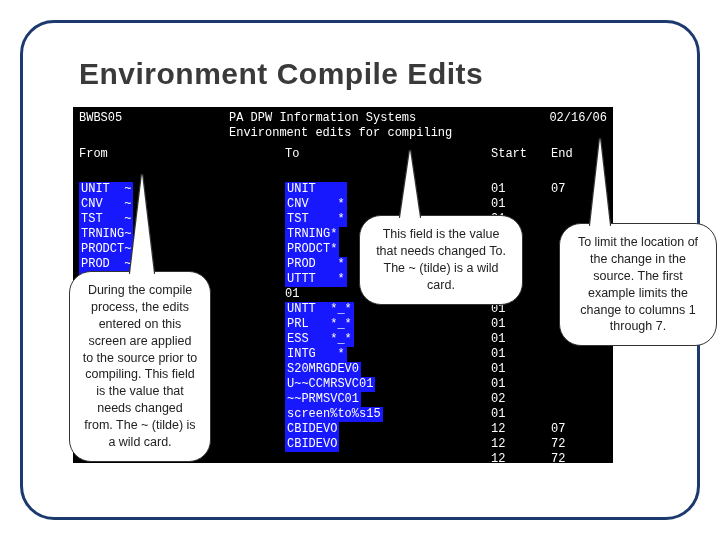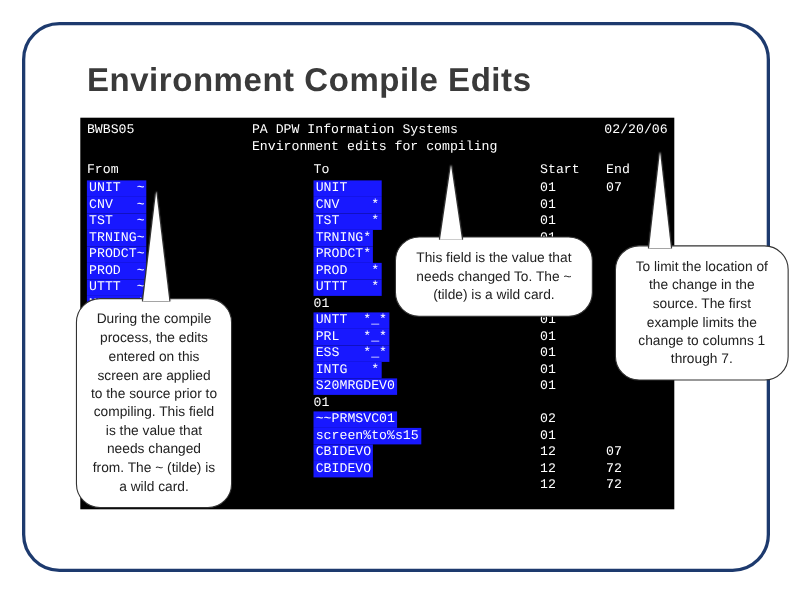--- a/index.html
+++ b/index.html
@@ -47,21 +47,21 @@
   }
   .term-hdr { display:flex; }
   .term-hdr .l { flex: 0 0 150px; color:#fff; }
   .term-hdr .c { flex: 1; color:#fff; }
   .term-hdr .r { flex: 0 0 90px; text-align:right; color:#fff; }
   .cols-head { display:flex; margin-top:6px; }
   .cols-head span:nth-child(1){ flex:0 0 206px; }
   .cols-head span:nth-child(2){ flex:0 0 206px; }
   .cols-head span:nth-child(3){ flex:0 0 60px; }
   .cols-head span:nth-child(4){ flex:0 0 44px; }
-  .rows { margin-top:2px; }
+  .rows { margin-top:20px; }
   .row { display:flex; height:15px; }
   .row .cell-from, .row .cell-to {
     flex: 0 0 190px;
     margin-right: 16px;
     position: relative;
     white-space: pre;
   }
   .row .cell-start { flex:0 0 60px; white-space:pre; }
   .row .cell-end { flex:0 0 44px; white-space:pre; }
   .hl { background:#1818ff; color:#fff; display:inline-block; padding:0 2px; }
@@ -82,21 +82,21 @@
     width:0;height:0;
   }
   #callout-from { top:248px; left:46px; width:142px; }
   #callout-from .pointer {
     top:-98px; left:60px;
     border-left:12px solid transparent;
     border-right:12px solid transparent;
     border-bottom:100px solid #fff;
     filter: drop-shadow(0 -1px 0 #333) drop-shadow(-1px 0 0 #333) drop-shadow(1px 0 0 #333);
   }
-  #callout-to { top:192px; left:336px; width:180px; }
+  #callout-to { top:192px; left:336px; width:164px; }
   #callout-to .pointer {
     top:-66px; left:40px;
     border-left:10px solid transparent;
     border-right:10px solid transparent;
     border-bottom:68px solid #fff;
     filter: drop-shadow(0 -1px 0 #333) drop-shadow(-1px 0 0 #333) drop-shadow(1px 0 0 #333);
   }
   #callout-limit { top:200px; left:536px; width:158px; }
   #callout-limit .pointer {
     top:-86px; left:30px;
@@ -110,21 +110,21 @@
 <body>
 
 <div class="slide-frame">
 
   <div class="slide-title">Environment Compile Edits</div>
 
   <div class="terminal">
     <div class="term-hdr">
       <span class="l">BWBS05</span>
       <span class="c">PA DPW Information Systems</span>
-      <span class="r">02/20/06</span>
+      <span class="r">02/16/06</span>
     </div>
     <div class="term-hdr">
       <span class="l"></span>
       <span class="c">Environment edits for compiling</span>
       <span class="r"></span>
     </div>
     <div class="cols-head">
       <span>From</span>
       <span>To</span>
       <span>Start</span>
@@ -203,20 +203,21 @@
           <span class="cell-end"></span>
         </div>
         <div class="row">
           <span class="cell-from"></span>
           <span class="cell-to"><span class="hl">S20MRGDEV0</span></span>
           <span class="cell-start">01</span>
           <span class="cell-end"></span>
         </div>
         <div class="row">
           <span class="cell-from"></span>
+          <span class="cell-to"><span class="hl">U~~CCMRSVC01</span></span>
           <span class="cell-start">01</span>
           <span class="cell-end"></span>
         </div>
         <div class="row">
           <span class="cell-from"></span>
           <span class="cell-to"><span class="hl">~~PRMSVC01</span></span>
           <span class="cell-start">02</span>
           <span class="cell-end"></span>
         </div>
         <div class="row">

